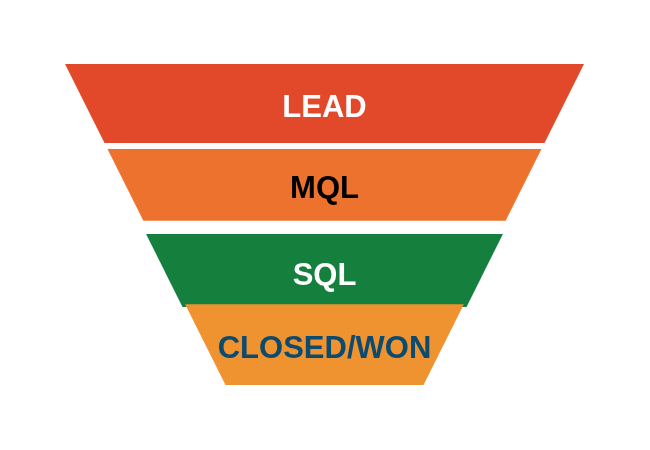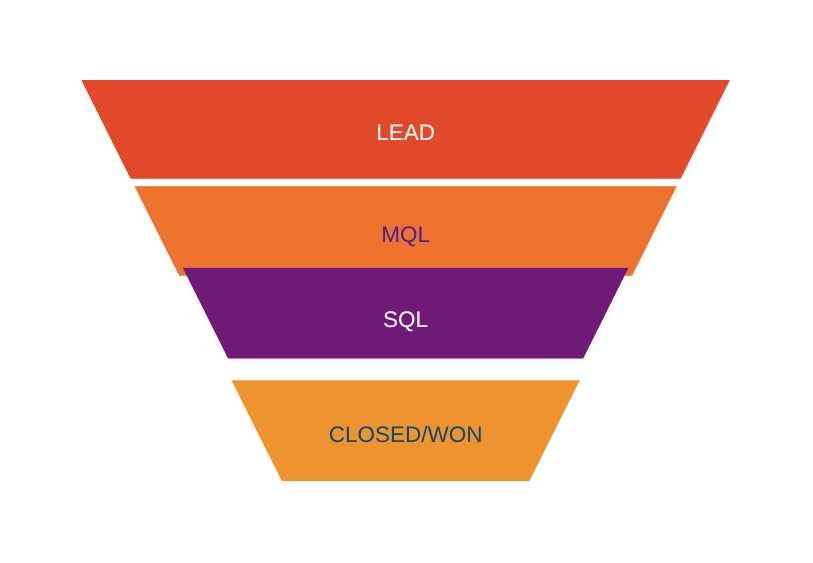--- a/index.html
+++ b/index.html
@@ -21,38 +21,38 @@
   .funnel-layer {
     position: absolute;
     left: 0;
     width: 100%;
     display: flex;
     align-items: center;
     justify-content: center;
   }
   .funnel-layer .label {
     color: #ffffff;
-    font-weight: normal;
-    font-size: 18px;
+    font-weight: bold;
+    font-size: 31px;
     letter-spacing: 0px;
     white-space: nowrap;
     transform: translateY(3.2px);
   }
 </style>
 </head>
 <body>
 
 <div class="canvas">
   <div class="funnel" style="left: 65px; top: 64px; width: 519px; height: 321.3px;">
     <div class="funnel-layer" style="top: 0px; height: 79.3px; background: rgb(226, 73, 43); clip-path: polygon(0px 0px, 519px 0px, 479.35px 79.3px, 39.65px 79.3px);">
       <span class="label" style="color: rgb(255, 255, 255);">LEAD</span>
     </div>
     <div class="funnel-layer" style="top: 84.7px; height: 72px; background: rgb(237, 114, 46); clip-path: polygon(42.35px 0px, 476.65px 0px, 440.65px 72px, 78.35px 72px);">
-      <span class="label" style="color: #4c1d95;">MQL</span>
+      <span class="label" style="color: #000000;">MQL</span>
     </div>
-    <div class="funnel-layer" style="top: 150px; height: 76px; background: #701a75; clip-path: polygon(81.05px 0px, 437.95px 0px, 401.5px 72.9px, 117.5px 72.9px);">
+    <div class="funnel-layer" style="top: 170px; height: 76px; background: #15803d; clip-path: polygon(81.05px 0px, 437.95px 0px, 401.5px 72.9px, 117.5px 72.9px);">
       <span class="label" style="color: rgb(255, 255, 255);">SQL</span>
     </div>
     <div class="funnel-layer" style="top: 240.3px; height: 81px; background: rgb(239, 147, 48); clip-path: polygon(120.15px 0px, 398.85px 0px, 358.35px 81px, 160.65px 81px);">
       <span class="label" style="color: #0c4a6e;">CLOSED/WON</span>
     </div>
   </div>
 </div>
 
 </body></html>

